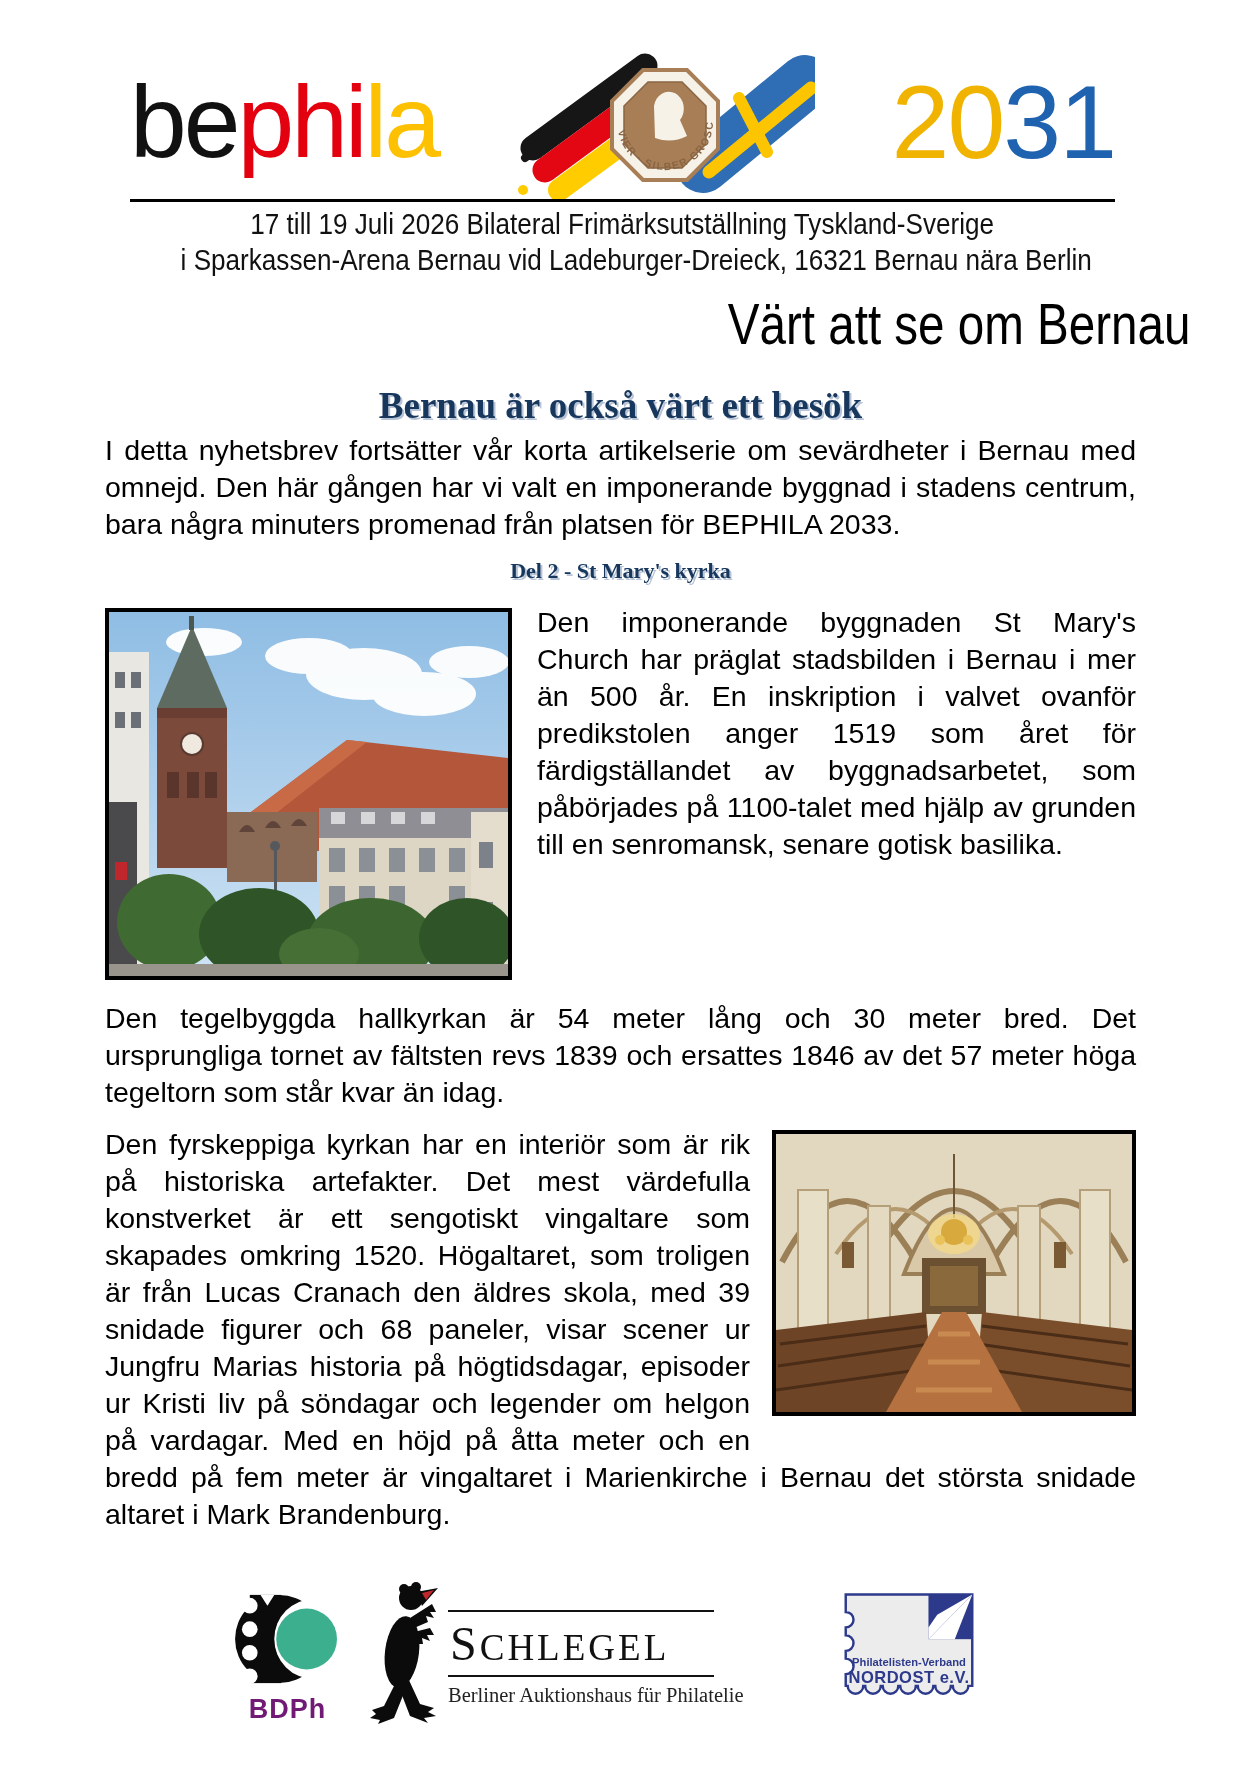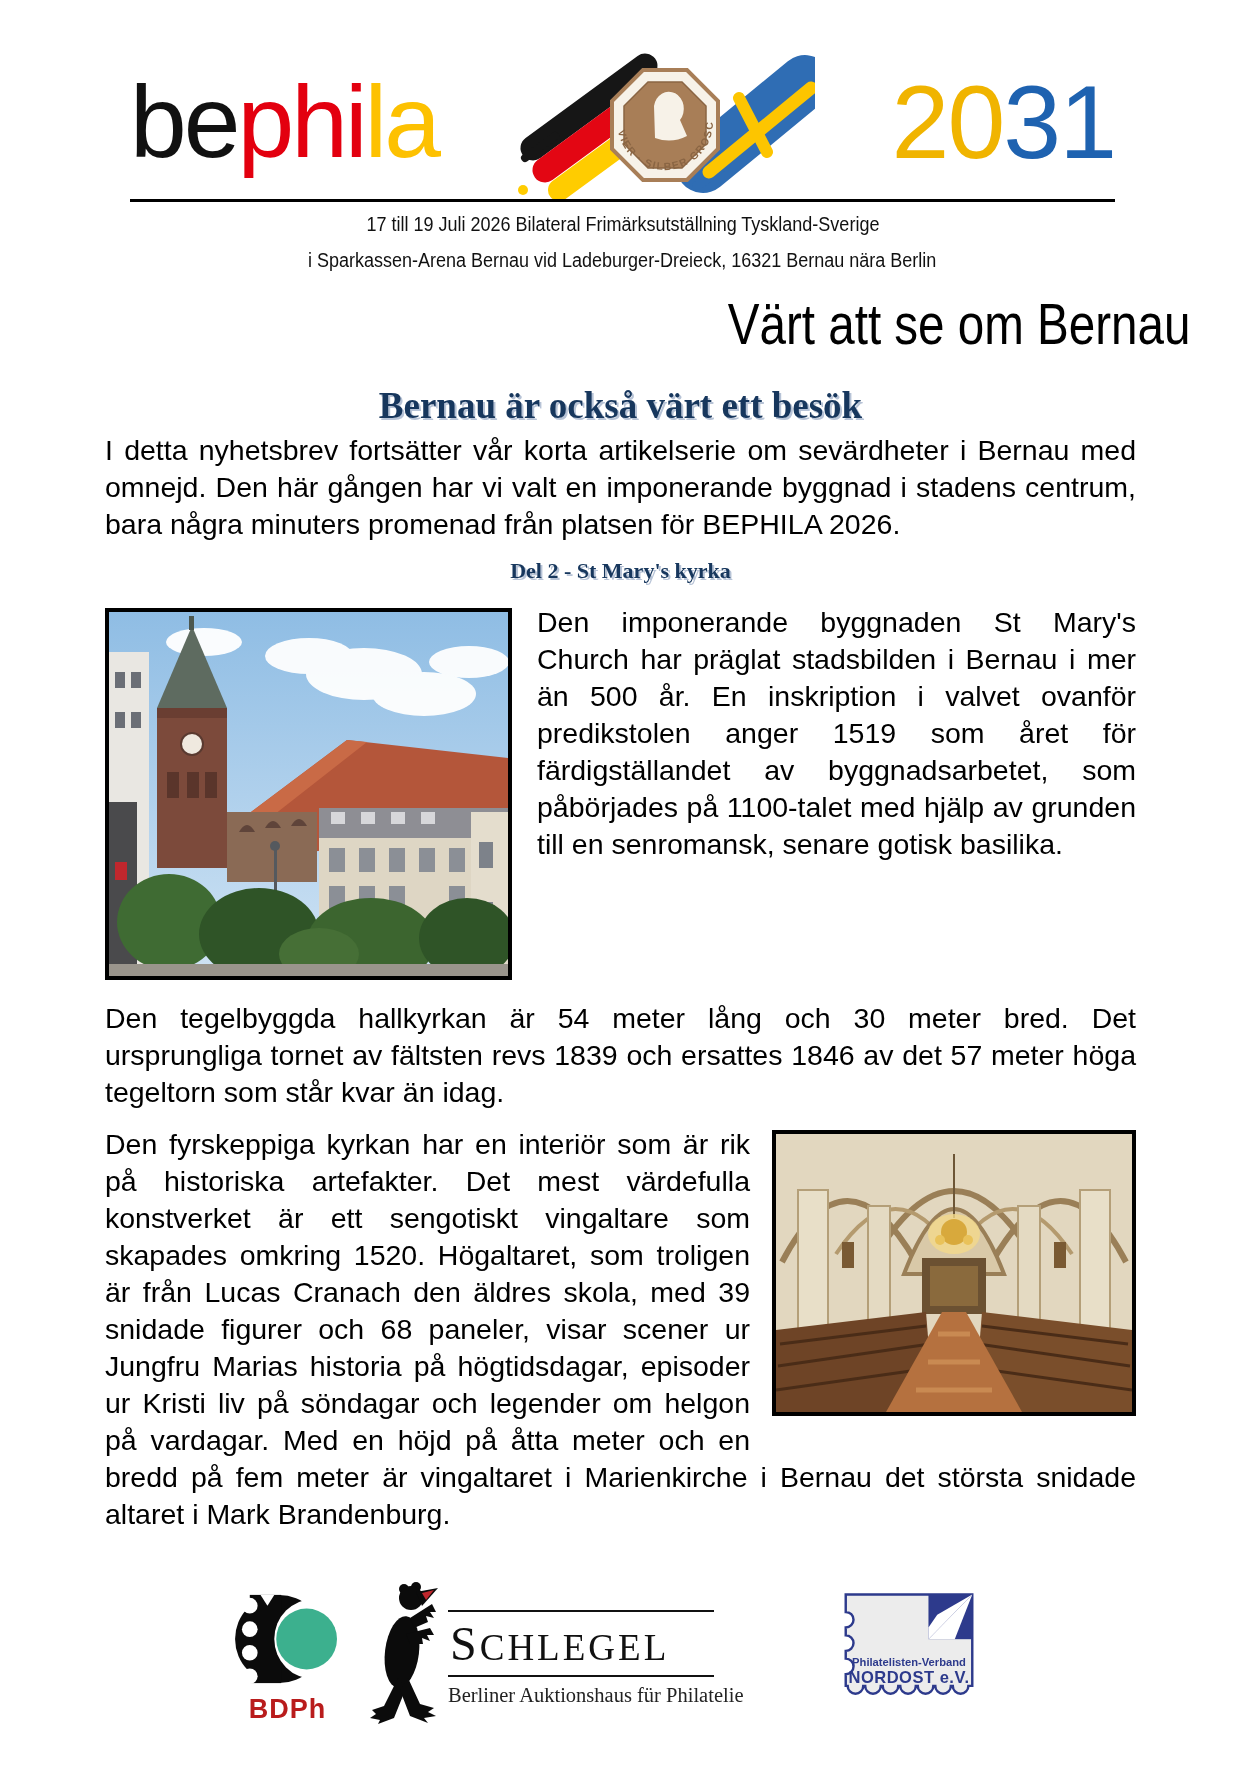--- a/index.html
+++ b/index.html
@@ -12,42 +12,42 @@
   .logo-row{position:absolute;top:46px;left:130px;width:985px;height:152px;
     display:flex;align-items:center;justify-content:space-between;}
   .logo-word{font-size:102px;line-height:1;letter-spacing:-3px;font-weight:400;white-space:nowrap;}
   .lg-black{color:#111111;}
   .lg-red{color:#e3000f;}
   .lg-yellow{color:#fdc101;}
   .year-word{font-size:104px;line-height:1;letter-spacing:-2px;white-space:nowrap;}
   .yr-gold{color:#f0b400;}
   .yr-blue{color:#1e62b0;}
   .header-rule{position:absolute;top:199px;left:130px;width:985px;height:3px;background:#000;}
-  .header-sub{position:absolute;left:130px;width:985px;text-align:center;font-size:20px;line-height:36px;color:#111;}
+  .header-sub{position:absolute;left:130px;width:985px;text-align:center;font-size:29px;line-height:36px;color:#111;}
   .hs1{top:206px;} .hs2{top:242px;}
   .cond{display:inline-block;transform:scaleX(.9);transform-origin:50% 50%;white-space:nowrap;}
   
   .page-title{position:absolute;top:292px;left:0;width:100%;text-align:right;}
   .page-title span{display:inline-block;font-size:58px;line-height:1.1;transform:scaleX(.82);transform-origin:50% 50%;white-space:nowrap;color:#000;}
   .blue-serif{font-family:"Liberation Serif","DejaVu Serif",serif;font-weight:700;color:#17375d;
     text-shadow:2px 2px 0 #b7c3d6;}
   .subtitle-blue{position:absolute;top:384px;left:0;width:100%;text-align:center;font-size:37px;}
   .section-heading{position:absolute;top:558px;left:0;width:100%;text-align:center;font-size:22px;}
   
   .body-par{font-size:28.5px;line-height:37px;text-align:justify;color:#000;}
   .intro{position:absolute;top:432px;left:105px;width:1031px;}
   .sec1{position:absolute;top:604px;left:105px;width:1031px;display:flow-root;}
   .par2{position:absolute;top:1000px;left:105px;width:1031px;}
   .sec2{position:absolute;top:1126px;left:105px;width:1031px;display:flow-root;}
   .photo{border:4px solid #000;background:#cfe0ef;display:block;}
   .photo-ext{float:left;margin:4px 25px 8px 0;}
   .photo-int{float:right;margin:4px 0 8px 22px;}
   
   .bdph{position:absolute;left:230px;top:1590px;width:115px;text-align:center;}
-  .bdph-label{font-size:27px;font-weight:700;letter-spacing:1px;margin-top:2px;color:#b91c1c;}
+  .bdph-label{font-size:27px;font-weight:700;letter-spacing:1px;margin-top:2px;color:#701a75;}
   .bear{position:absolute;left:364px;top:1580px;}
   .schlegel{position:absolute;left:448px;top:1598px;width:266px;margin-top:12px;}
   .schlegel-rule{height:2px;background:#111;}
   .schlegel-name{font-family:"Liberation Serif","DejaVu Serif",serif;font-size:37px;letter-spacing:3px;
     color:#111;text-align:left;padding:6px 0 4px 2px;line-height:1.1;}
   .schlegel-name::first-letter{font-size:48px;}
   .schlegel-tagline{font-size:20.5px;color:#222;padding-top:7px;white-space:nowrap;font-family:Liberation Serif, serif;}
   .nordost{position:absolute;left:836px;top:1588px;}
 </style>
 </head>
@@ -91,21 +91,21 @@
   </div>
 
   <div class="header-rule"></div>
 
   <div class="header-sub hs1"><span class="cond">17 till 19 Juli 2026 Bilateral Frimärksutställning Tyskland-Sverige</span></div>
   <div class="header-sub hs2"><span class="cond">i Sparkassen-Arena Bernau vid Ladeburger-Dreieck, 16321 Bernau nära Berlin</span></div>
 
   <div class="page-title"><span>Värt att se om Bernau</span></div>
   <div class="subtitle-blue blue-serif">Bernau är också värt ett besök</div>
 
-  <div class="intro body-par">I detta nyhetsbrev fortsätter vår korta artikelserie om sevärdheter i Bernau med omnejd. Den här gången har vi valt en imponerande byggnad i stadens centrum, bara några minuters promenad från platsen för BEPHILA 2026.</div>
+  <div class="intro body-par">I detta nyhetsbrev fortsätter vår korta artikelserie om sevärdheter i Bernau med omnejd. Den här gången har vi valt en imponerande byggnad i stadens centrum, bara några minuters promenad från platsen för BEPHILA 2033.</div>
 
   <div class="section-heading blue-serif">Del 2 - St Mary's kyrka</div>
 
   <div class="sec1 body-par">
     <svg class="photo photo-ext" width="399" height="364" viewBox="0 0 399 364">
       <defs>
         <linearGradient id="sky" x1="0" y1="0" x2="0" y2="1">
           <stop offset="0" stop-color="#8fbde4"></stop>
             <stop offset="1" stop-color="#cfe3f4"></stop>
         </linearGradient>

